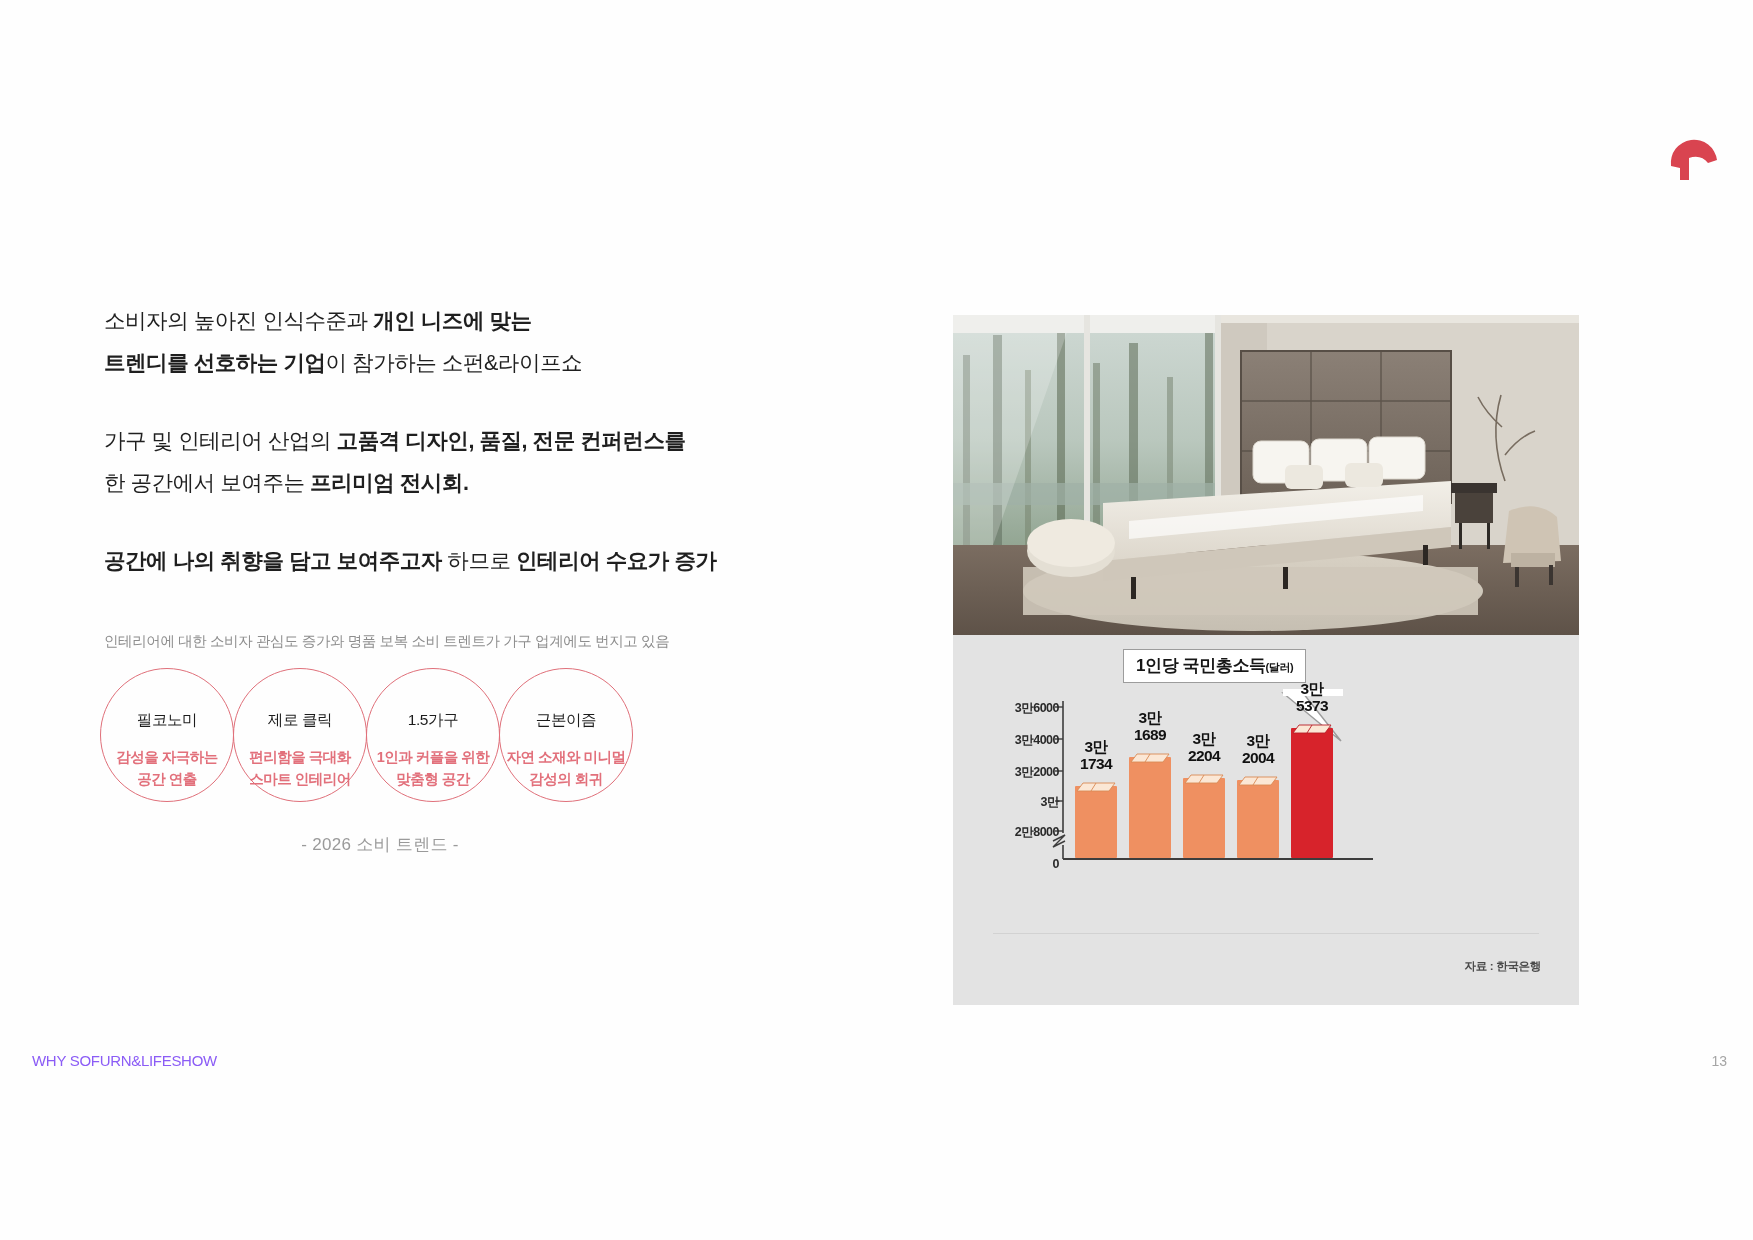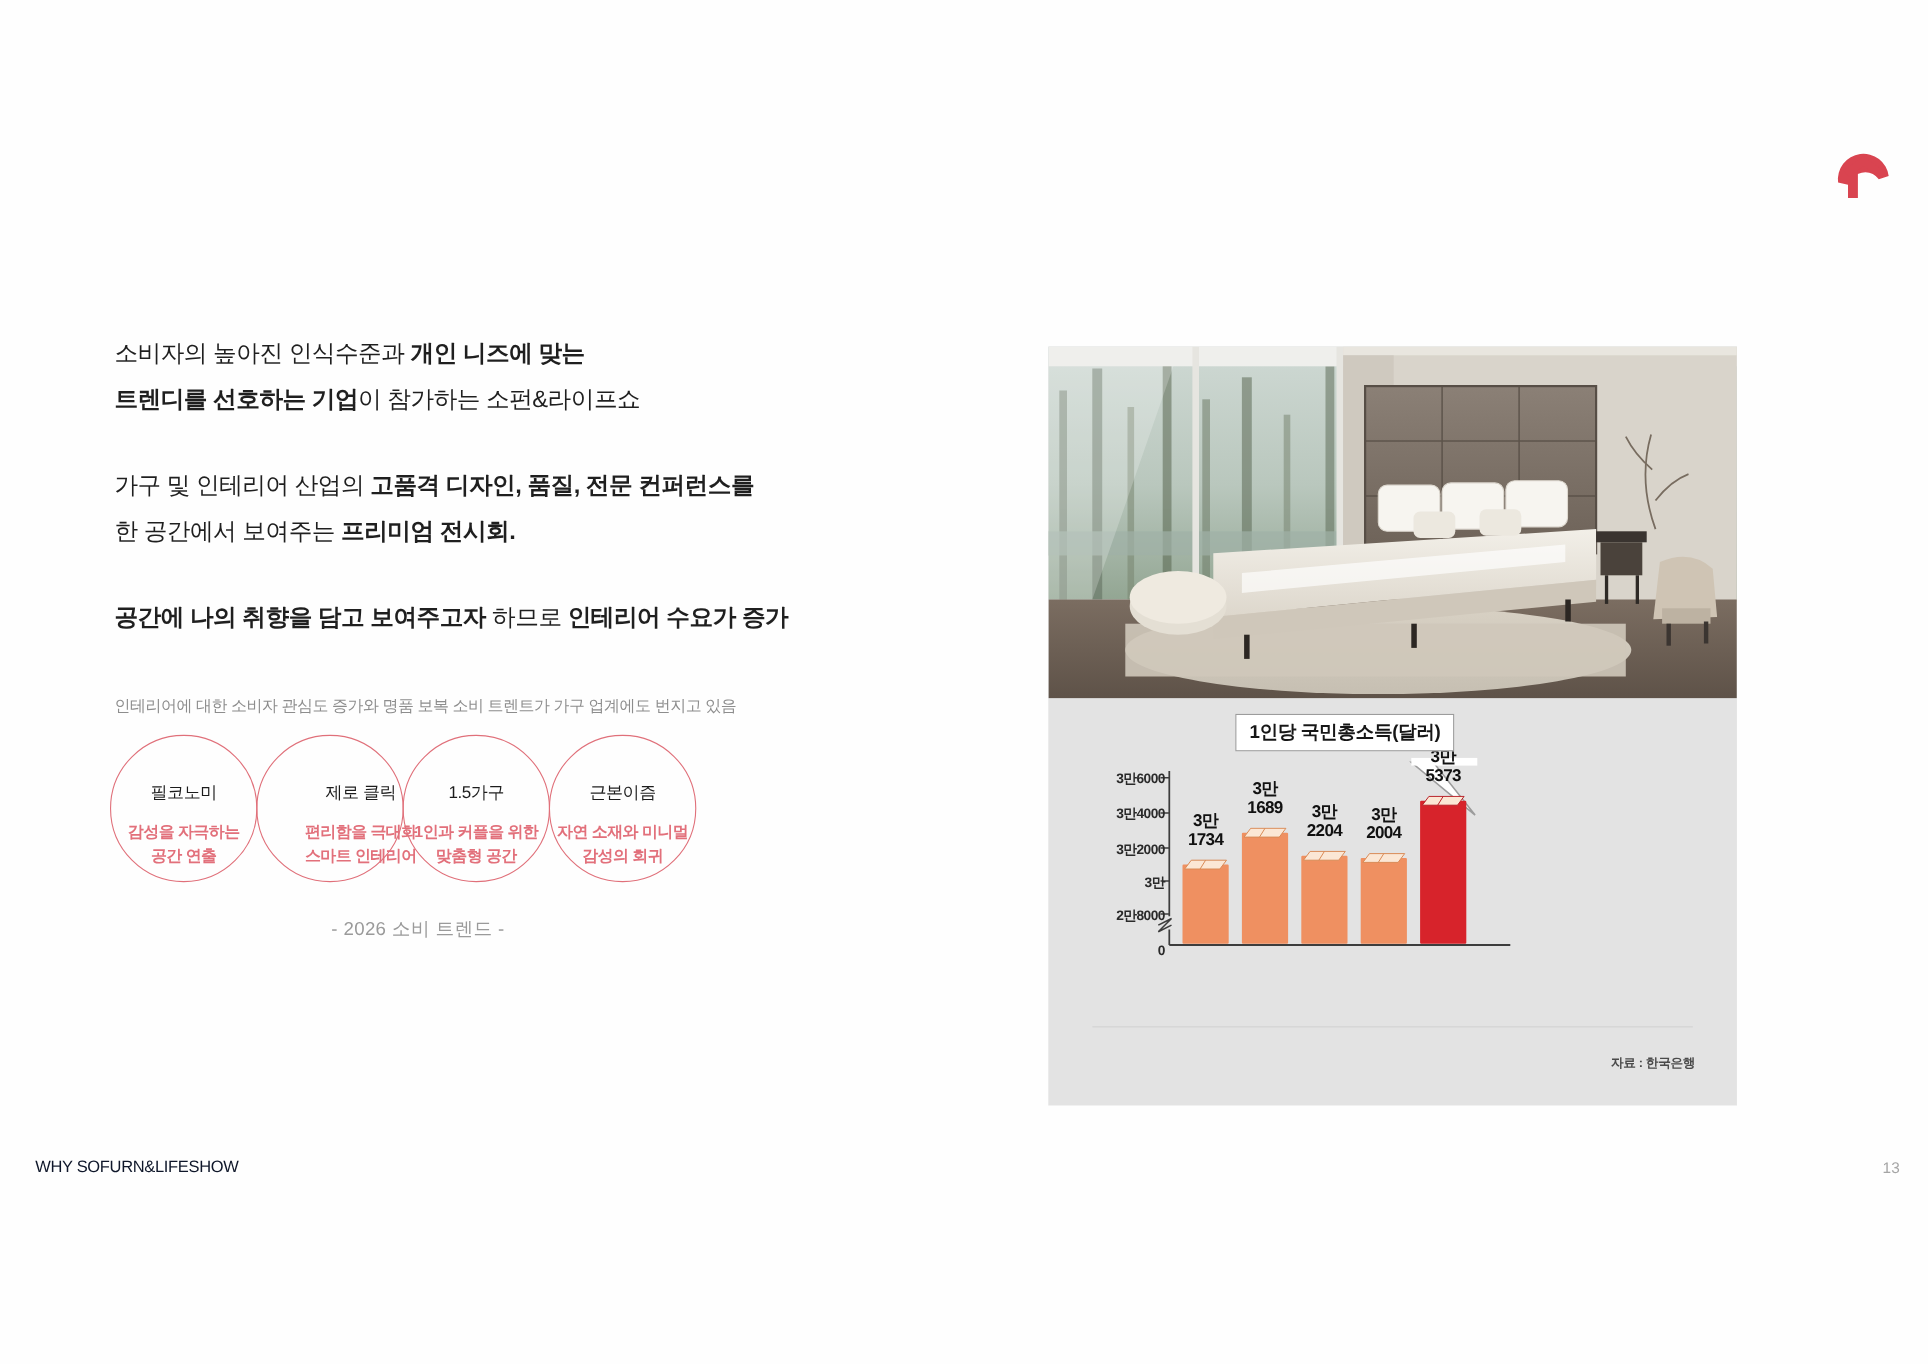--- a/index.html
+++ b/index.html
@@ -111,21 +111,21 @@
     top: 78px;
     width: 150px;
     text-align: center;
     font-size: 14.5px;
     font-weight: 700;
     color: #e2707b;
     line-height: 22px;
     letter-spacing: -0.5px;
   }
   .venn-label.c0, .venn-sub.c0 { left: 0px; }
-  .venn-label.c1, .venn-sub.c1 { left: 133px; padding-left: 28px; }
+  .venn-label.c1, .venn-sub.c1 { left: 133px; }
   .venn-label.c2, .venn-sub.c2 { left: 266px; }
   .venn-label.c3, .venn-sub.c3 { left: 399px; }
   .venn-sub.c0 { left: -8px; }
   .venn-sub.c1 { left: 125px; }
   .venn-sub.c2 { left: 258px; }
   .venn-sub.c3 { left: 391px; }
   .venn-sub .l { display: block; }
 
   .venn-caption {
     position: absolute;
@@ -171,21 +171,21 @@
     border: 1.4px solid #9c9c9c;
     padding: 4px 12px 5px 12px;
     font-size: 17px;
     font-weight: 700;
     color: #161616;
     letter-spacing: -0.4px;
     white-space: nowrap;
     z-index: 4;
   }
   .chart-title-box .unit {
-    font-size: 17px;
+    font-size: 11px;
     font-weight: 700;
   }
 
   .plot {
     position: absolute;
     left: 0;
     top: 0;
     width: 626px;
     height: 253px;
   }
@@ -271,21 +271,21 @@
     color: #4a4a4a;
     letter-spacing: -0.3px;
   }
 
   
   .footer-label {
     position: absolute;
     left: 32px;
     top: 1052px;
     font-size: 15px;
-    color: #0f172a;
+    color: #8b5cf6;
     letter-spacing: -0.3px;
   }
   .page-number {
     position: absolute;
     right: 26px;
     top: 1053px;
     font-size: 14px;
     color: #a5a5a5;
   }
 </style>

